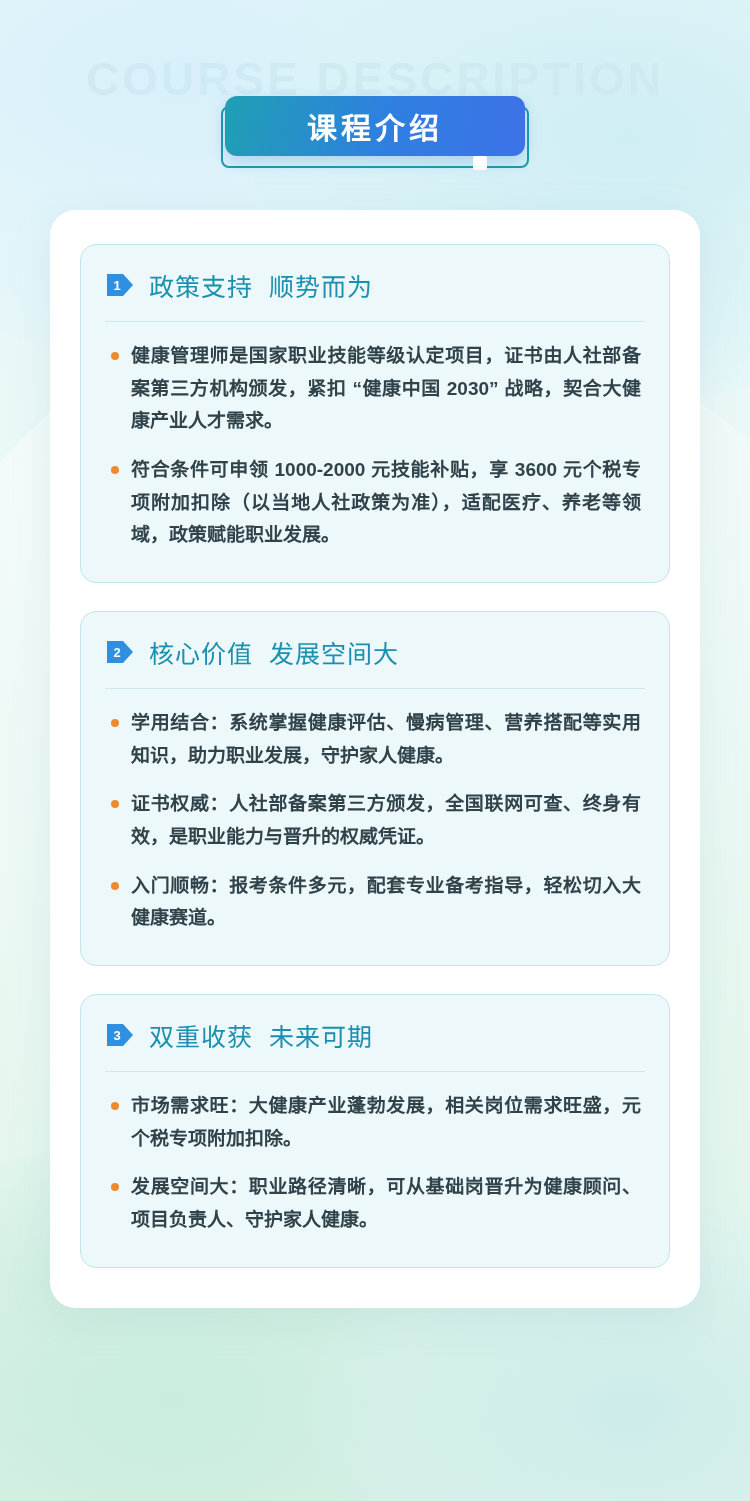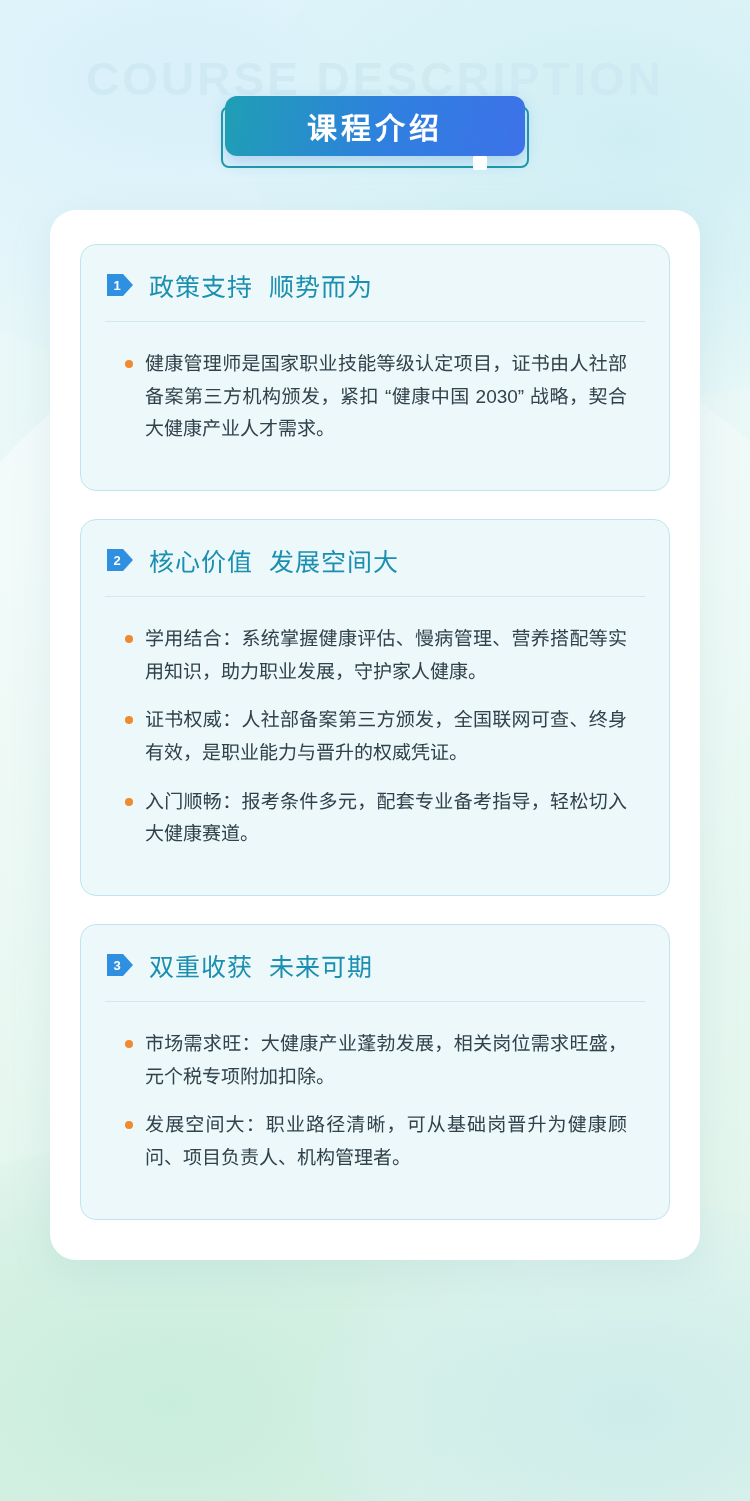--- a/index.html
+++ b/index.html
@@ -175,22 +175,23 @@
   .sec-title {
     font-size: 25px;
     font-weight: normal;
     color: #1b8fb0;
     letter-spacing: 1px;
     white-space: pre;
   }
 
   ul.points {
     list-style: none;
-    margin: 18px;
+    margin: 4px;
     padding: 8px 0 0 0;
+    font-weight: bold;
   }
   ul.points li {
     position: relative;
     padding-left: 22px;
     margin-bottom: 16px;
     font-size: 19px;
     line-height: 1.72;
     color: #30424a;
     text-align: justify;
   }
@@ -233,20 +234,21 @@
         <span class="badge">
           <svg width="30" height="26" viewBox="0 0 30 26" xmlns="http://www.w3.org/2000/svg">
             <path d="M2 2 L18 2 L28 13 L18 24 L2 24 Z" fill="#2f8fe0"></path>
           </svg>
           <span class="num">1</span>
         </span>
         <span class="sec-title">政策支持  顺势而为</span>
       </div>
       <ul class="points">
         <li><span class="bullet"></span><span>健康管理师是国家职业技能等级认定项目，证书由人社部备案第三方机构颁发，紧扣 “健康中国 2030” 战略，契合大健康产业人才需求。</span></li>
+        <li><span class="bullet"></span><span>符合条件可申领 1000-2000 元技能补贴，享 3600 元个税专项附加扣除（以当地人社政策为准），适配医疗、养老等领域，政策赋能职业发展。</span></li>
       </ul>
     </div>
 
     <div class="section">
       <div class="sec-head">
         <span class="badge">
           <svg width="30" height="26" viewBox="0 0 30 26" xmlns="http://www.w3.org/2000/svg">
             <path d="M2 2 L18 2 L28 13 L18 24 L2 24 Z" fill="#2f8fe0"></path>
           </svg>
           <span class="num">2</span>
@@ -265,18 +267,18 @@
         <span class="badge">
           <svg width="30" height="26" viewBox="0 0 30 26" xmlns="http://www.w3.org/2000/svg">
             <path d="M2 2 L18 2 L28 13 L18 24 L2 24 Z" fill="#2f8fe0"></path>
           </svg>
           <span class="num">3</span>
         </span>
         <span class="sec-title">双重收获  未来可期</span>
       </div>
       <ul class="points">
         <li><span class="bullet"></span><span>市场需求旺：大健康产业蓬勃发展，相关岗位需求旺盛，元个税专项附加扣除。</span></li>
-        <li><span class="bullet"></span><span>发展空间大：职业路径清晰，可从基础岗晋升为健康顾问、项目负责人、机构管理者。</span></li>
+        <li><span class="bullet"></span><span>发展空间大：职业路径清晰，可从基础岗晋升为健康顾问、项目负责人、守护家人健康。</span></li>
       </ul>
     </div>
 
   </div>
 </div>
 
 </body></html>

